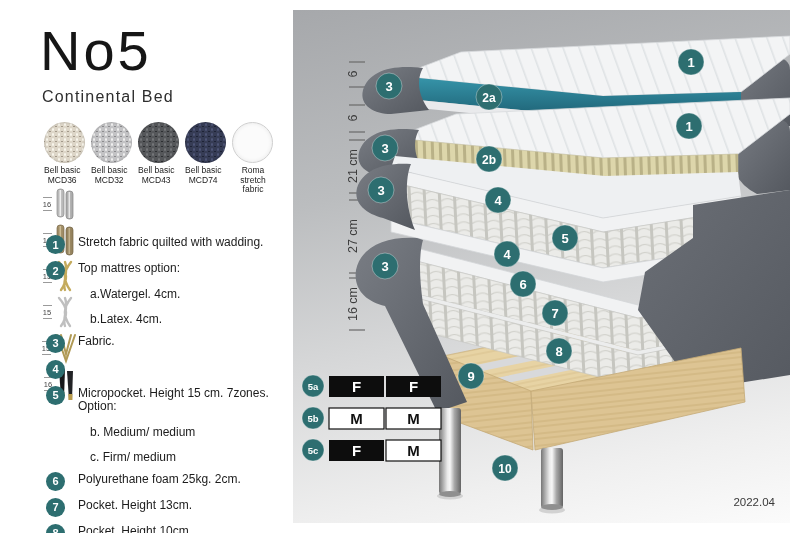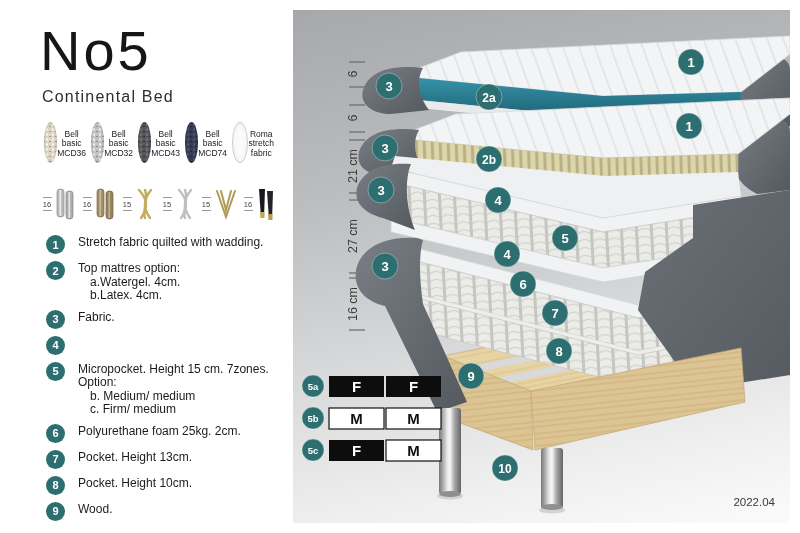--- a/index.html
+++ b/index.html
@@ -5,39 +5,39 @@
   html,body{margin:0;padding:0;background:#ffffff;}
   .page{position:relative;width:800px;height:533px;background:#ffffff;overflow:hidden;
         font-family:"Liberation Sans","DejaVu Sans",sans-serif;color:#1c1c1c;}
   
   .left{position:absolute;left:0;top:0;width:320px;height:533px;}
   .title{position:absolute;left:40px;top:18px;font-size:56px;font-weight:300;
          letter-spacing:3px;color:#161616;}
   .subtitle{position:absolute;left:42px;top:88px;font-size:16px;font-weight:400;
             letter-spacing:1.2px;color:#2e2e2e;}
   .swatches{position:absolute;left:44px;top:122px;width:232px;display:flex;gap:5px;}
-  .swatch{width:42px;display:flex;flex-direction:row;align-items:center;}
+  .swatch{width:42px;display:flex;flex-direction:column;align-items:flex-start;}
   .swcircle{width:41px;height:41px;border-radius:50%;box-shadow:inset 0 0 3px rgba(0,0,0,.25);}
   .sw1 .swcircle{background-color:#ddd6c8;background-image:radial-gradient(#f8f5ec 30%,transparent 32%),radial-gradient(#a3998a 26%,transparent 30%);background-size:6px 5px,6px 5px;background-position:0 0,3px 2px;}
   .sw2 .swcircle{background-color:#c3c3c5;background-image:radial-gradient(#efefef 30%,transparent 32%),radial-gradient(#8b8b8d 26%,transparent 30%);background-size:6px 5px,6px 5px;background-position:0 0,3px 2px;}
   .sw3 .swcircle{background-color:#55575a;background-image:radial-gradient(#747679 30%,transparent 32%),radial-gradient(#2d2f32 26%,transparent 30%);background-size:6px 5px,6px 5px;background-position:0 0,3px 2px;}
   .sw4 .swcircle{background-color:#363c55;background-image:radial-gradient(#4e5577 30%,transparent 32%),radial-gradient(#1e2336 26%,transparent 30%);background-size:6px 5px,6px 5px;background-position:0 0,3px 2px;}
   .sw5 .swcircle{background:#fbfbfb;border:1px solid #cfcfcf;box-shadow:inset 0 0 4px rgba(0,0,0,.08);width:39px;height:39px;}
   .swlab{margin-top:3px;font-size:8.5px;line-height:9.5px;text-align:center;color:#222;}
-  .legsrow{position:absolute;left:40px;top:186px;width:240px;display:flex;}
+  .legsrow{position:absolute;left:40px;top:186px;width:240px;display:flex;flex-direction:column;}
   .legopt{width:40px;display:flex;align-items:center;justify-content:center;gap:2px;}
   .legnum{display:flex;flex-direction:column;align-items:center;font-size:7.5px;color:#444;}
   .legnum .dash{width:9px;height:0;border-top:1px solid #9a9a9a;margin:1.5px 0;}
   .features{position:absolute;left:46px;top:236px;width:245px;}
   .feat{display:flex;margin-bottom:8px;}
   .fb{flex:0 0 19px;width:19px;height:19px;border-radius:50%;background:#2d6e70;color:#fff;
       font-size:11px;font-weight:bold;display:flex;align-items:center;justify-content:center;
       margin-right:13px;margin-top:-1px;}
   .ft{font-size:12px;line-height:13.5px;}
-  .sub{margin-left:12px;}
+  .sub{margin-left:12px;margin-top:12px;}
   
   .panel{position:absolute;left:293px;top:10px;width:497px;height:513px;
          background:linear-gradient(168deg,#a6a8ab 0%,#bbbdbf 32%,#d6d7d8 58%,#efefef 84%,#fbfbfb 100%);}
   svg text{font-family:"Liberation Sans","DejaVu Sans",sans-serif;}
 </style>
 </head>
 <body>
 
 <div class="page">
 

